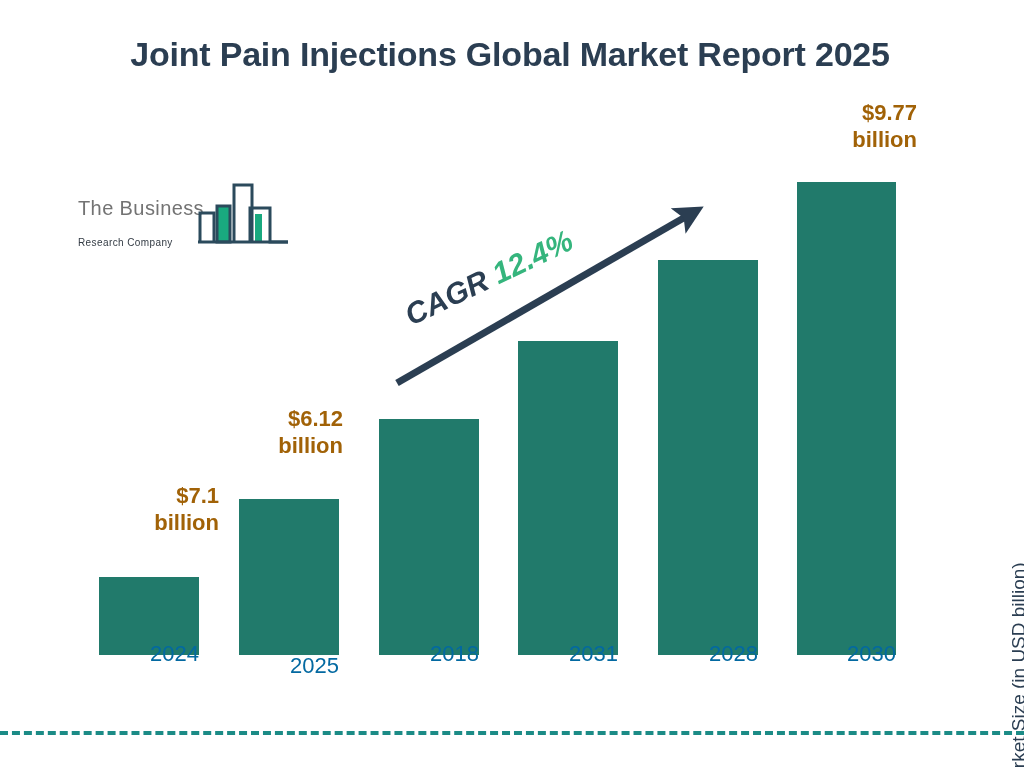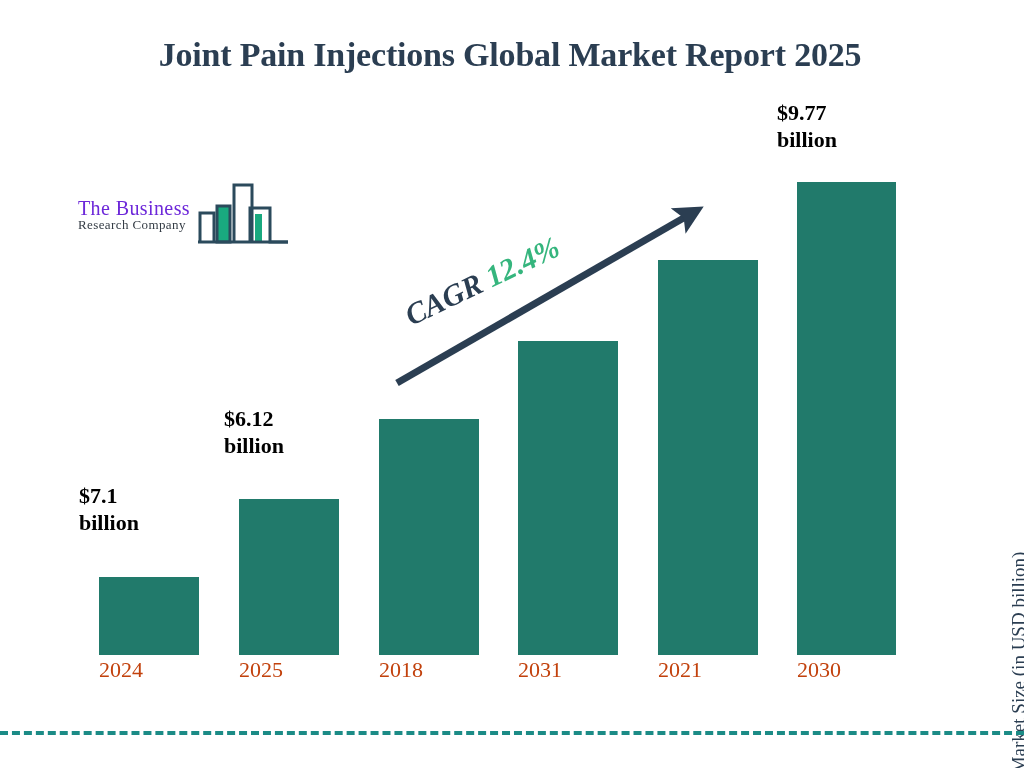--- a/index.html
+++ b/index.html
@@ -12,21 +12,20 @@
     height: 768px;
     font-family: "Liberation Sans", sans-serif;
     position: relative;
     overflow: hidden;
   }
   #canvas {
     position: relative;
     width: 1024px;
     height: 768px;
     background: #ffffff;
-    font-family: Liberation Serif, serif;
   }
 
   
   #chart-title {
     position: absolute;
     left: 60px;
     top: 34px;
     width: 900px;
     text-align: center;
     font-size: 34px;
@@ -46,31 +45,31 @@
   }
   #logo-text {
     position: absolute;
     left: 0px;
     top: 18px;
     color: #2b3e52;
   }
   #logo-line1 {
     font-size: 20px;
     letter-spacing: 0.4px;
-    color: #6d28d9;
+    color: #737373;
     line-height: 1;
     display: block;
   }
   #logo-line2 {
-    font-size: 13px;
+    font-size: 10px;
     letter-spacing: 0.4px;
     color: #333b44;
     line-height: 1;
     display: block;
-    margin-top: 0;
+    margin-top: 20px;
   }
   #logo-mark {
     position: absolute;
     left: 120px;
     top: 0px;
   }
 
   
   #plot {
     position: absolute;
@@ -78,32 +77,32 @@
     top: 0;
     width: 1024px;
     height: 768px;
   }
   .bar {
     position: absolute;
     background: #217a6b;
   }
   .bar-value {
     position: absolute;
-    text-align: left;
+    text-align: right;
     font-size: 22px;
     font-weight: bold;
-    color: #000000;
+    color: #a16207;
     line-height: 1.22;
   }
   .x-tick {
     position: absolute;
-    text-align: left;
+    text-align: right;
     font-size: 22px;
-    color: #c2410c;
-    top: 657px;
+    color: #0369a1;
+    top: 641px;
   }
 
   
   #y-axis-title {
     position: absolute;
     right: 16px;
     top: 330px;
     font-size: 19px;
     color: #2b3e52;
     white-space: nowrap;
@@ -171,21 +170,21 @@
     <div class="bar" style="left:379px; top:419px; width:100px; height:236px;"></div>
     <div class="bar" style="left:518px; top:341px; width:100px; height:314px;"></div>
     <div class="bar" style="left:658px; top:260px; width:100px; height:395px;"></div>
     <div class="bar" style="left:797px; top:182px; width:99px; height:473px;"></div>
 
     <div class="bar-value" style="left:79px; top:483px; width:140px;">
       <span>$7.1</span><br>
       <span>billion</span>
     </div>
 
-    <div class="bar-value" style="left:224px; top:406px; width:140px;">
+    <div class="bar-value" style="left:203px; top:406px; width:140px;">
       <span>$6.12</span><br>
       <span>billion</span>
     </div>
 
     <div class="bar-value" style="left:777px; top:100px; width:140px;">
       <span>$9.77</span><br>
       <span>billion</span>
     </div>
 
     <svg style="position:absolute; left:0; top:0; width:1024px; height:768px; pointer-events:none;">
@@ -196,24 +195,24 @@
       </defs>
       <line x1="397" y1="383" x2="694" y2="212" stroke="#2b3e52" stroke-width="7" stroke-linecap="butt" marker-end="url(#arrowhead)"></line>
     </svg>
 
     <div id="cagr-annotation">
       <span id="cagr-label">CAGR</span>
       <span id="cagr-value">12.4%</span>
     </div>
 
     <div class="x-tick" style="left:99px; width:100px;">2024</div>
-    <div class="x-tick" style="left:239px; width:100px;">2025</div>
+    <div class="x-tick" style="left:239px; width:100px;margin-top:12px;">2025</div>
     <div class="x-tick" style="left:379px; width:100px;">2018</div>
     <div class="x-tick" style="left:518px; width:100px;">2031</div>
-    <div class="x-tick" style="left:658px; width:100px;">2021</div>
+    <div class="x-tick" style="left:658px; width:100px;">2028</div>
     <div class="x-tick" style="left:797px; width:99px;">2030</div>
 
     <div id="y-axis-title">Market Size (in USD billion)</div>
   </div>
 
   <div id="bottom-rule"></div>
 
 </div>
 
 </body></html>

